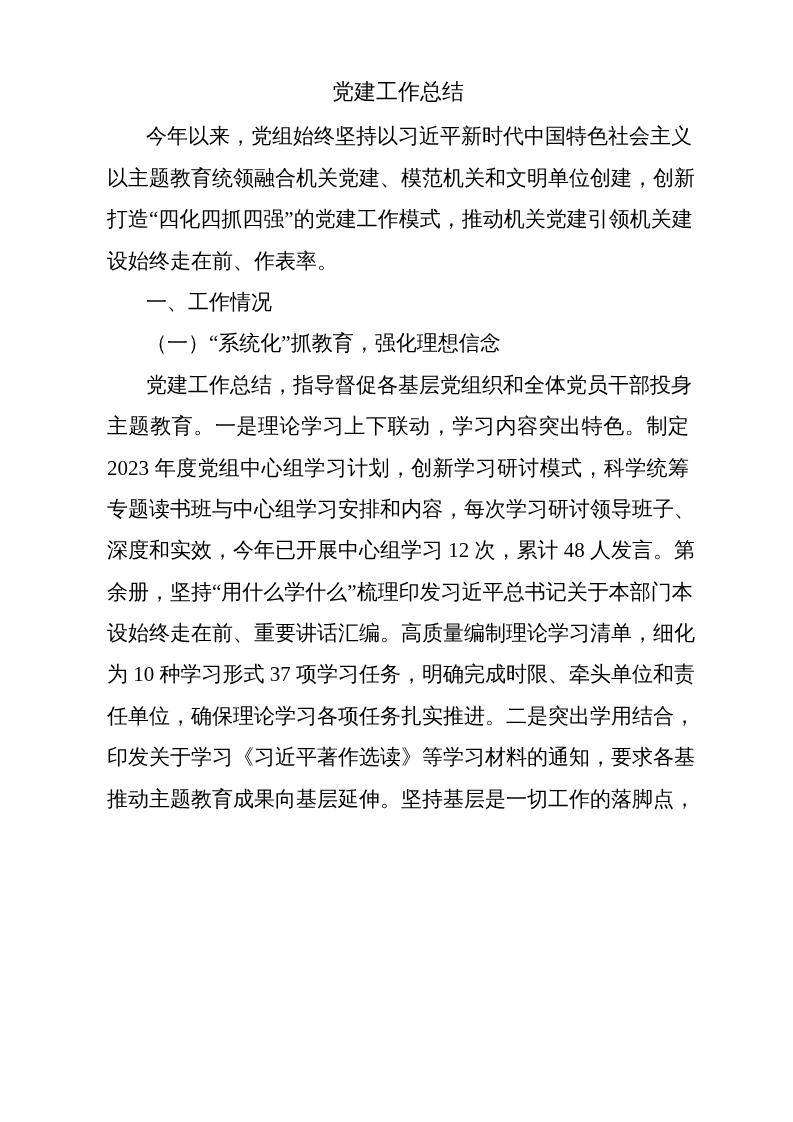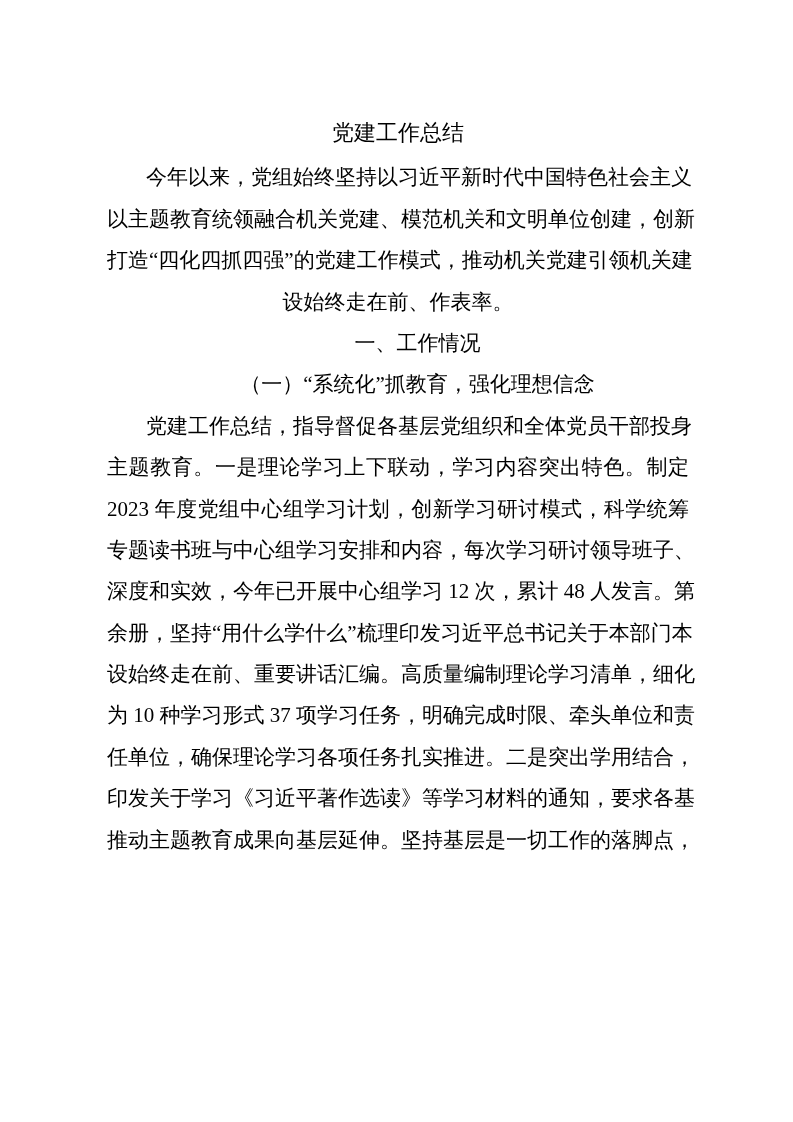--- a/index.html
+++ b/index.html
@@ -6,40 +6,40 @@
     margin: 0;
     padding: 0;
     background: #ffffff;
   }
   .page {
     position: relative;
     width: 793px;
     height: 1122px;
     background: #ffffff;
     box-sizing: border-box;
-    padding: 112px 104px 0 107px;
+    padding: 71px 104px 0 107px;
     overflow: hidden;
     font-family: "Liberation Serif", "DejaVu Serif", serif;
     color: #000000;
   }
   .doc-title {
     font-size: 22px;
     font-weight: normal;
     text-align: center;
     height: 41.4px;
     line-height: 41.4px;
     margin: 0 0 4px 0;
     white-space: nowrap;
   }
   .line {
     font-size: 21px;
     height: 41.4px;
     line-height: 41.4px;
     white-space: nowrap;
-    text-align: center;
+    text-align: left;
   }
   .line.just {
     text-align: justify;
     text-align-last: justify;
   }
   .line.indent {
     text-indent: 39px;
   }
 </style>
 </head>

